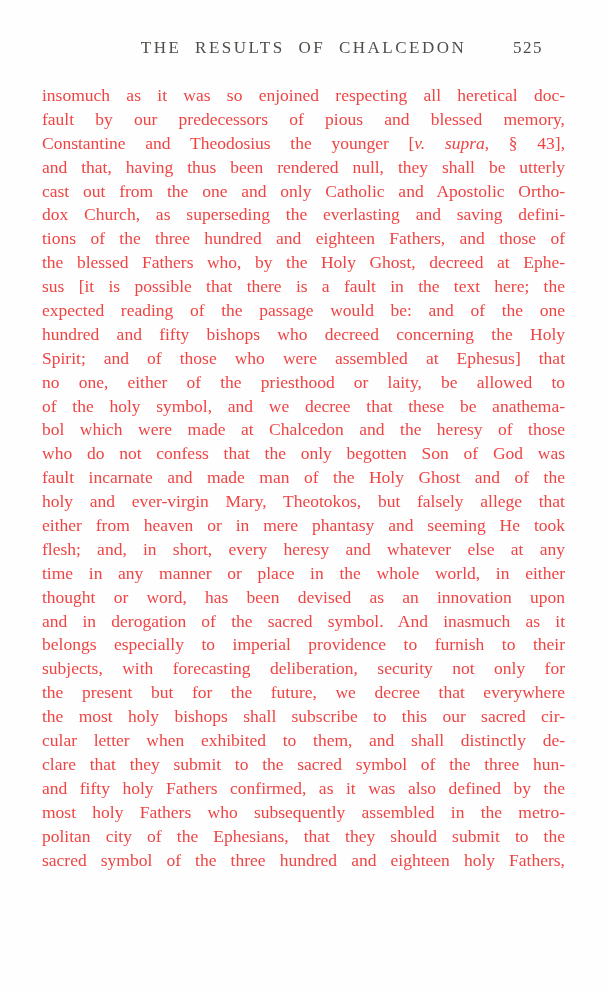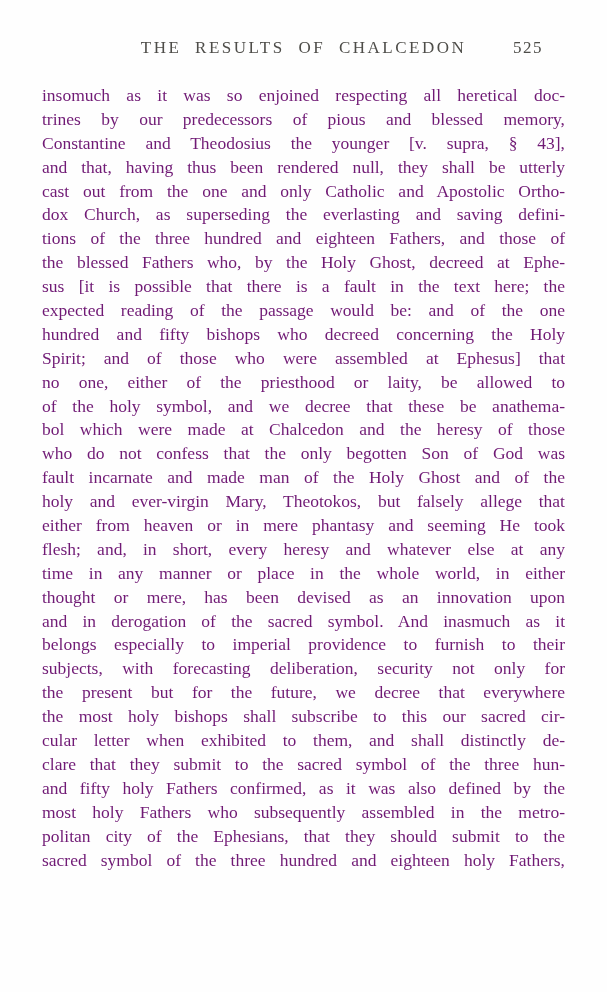--- a/index.html
+++ b/index.html
@@ -50,53 +50,54 @@
     color: #4a4a47;
   }
   .line {
     text-align: justify;
     text-align-last: justify;
     white-space: normal;
     height: 23.9px;
     overflow: visible;
   }
   .italic {
+    font-style: italic;
   }
 </style>
 </head>
 <body>
 
 <div class="page" style="background: rgb(254, 254, 254);">
   <div class="running-header">
     <div class="header-title">THE RESULTS OF CHALCEDON</div>
     <div class="page-number">525</div>
   </div>
-  <div class="body-text" style="color: #701a75;">
+  <div class="body-text" style="color: #ef4444;">
       <div class="line"><span>insomuch as it was so enjoined respecting all heretical doc-</span></div>
-      <div class="line"><span>trines by our predecessors of pious and blessed memory,</span></div>
+      <div class="line"><span>fault by our predecessors of pious and blessed memory,</span></div>
       <div class="line"><span>Constantine and Theodosius the younger [</span><span class="italic">v. supra</span><span>, § 43],</span></div>
       <div class="line"><span>and that, having thus been rendered null, they shall be utterly</span></div>
       <div class="line"><span>cast out from the one and only Catholic and Apostolic Ortho-</span></div>
       <div class="line"><span>dox Church, as superseding the everlasting and saving defini-</span></div>
       <div class="line"><span>tions of the three hundred and eighteen Fathers, and those of</span></div>
       <div class="line"><span>the blessed Fathers who, by the Holy Ghost, decreed at Ephe-</span></div>
       <div class="line"><span>sus [it is possible that there is a fault in the text here; the</span></div>
       <div class="line"><span>expected reading of the passage would be: and of the one</span></div>
       <div class="line"><span>hundred and fifty bishops who decreed concerning the Holy</span></div>
       <div class="line"><span>Spirit; and of those who were assembled at Ephesus] that</span></div>
       <div class="line"><span>no one, either of the priesthood or laity, be allowed to</span></div>
       <div class="line"><span>of the holy symbol, and we decree that these be anathema-</span></div>
       <div class="line"><span>bol which were made at Chalcedon and the heresy of those</span></div>
       <div class="line"><span>who do not confess that the only begotten Son of God was</span></div>
       <div class="line"><span>fault incarnate and made man of the Holy Ghost and of the</span></div>
       <div class="line"><span>holy and ever-virgin Mary, Theotokos, but falsely allege that</span></div>
       <div class="line"><span>either from heaven or in mere phantasy and seeming He took</span></div>
       <div class="line"><span>flesh; and, in short, every heresy and whatever else at any</span></div>
       <div class="line"><span>time in any manner or place in the whole world, in either</span></div>
-      <div class="line"><span>thought or mere, has been devised as an innovation upon</span></div>
+      <div class="line"><span>thought or word, has been devised as an innovation upon</span></div>
       <div class="line"><span>and in derogation of the sacred symbol.  And inasmuch as it</span></div>
       <div class="line"><span>belongs especially to imperial providence to furnish to their</span></div>
       <div class="line"><span>subjects, with forecasting deliberation, security not only for</span></div>
       <div class="line"><span>the present but for the future, we decree that everywhere</span></div>
       <div class="line"><span>the most holy bishops shall subscribe to this our sacred cir-</span></div>
       <div class="line"><span>cular letter when exhibited to them, and shall distinctly de-</span></div>
       <div class="line"><span>clare that they submit to the sacred symbol of the three hun-</span></div>
       <div class="line"><span>and fifty holy Fathers confirmed, as it was also defined by the</span></div>
       <div class="line"><span>most holy Fathers who subsequently assembled in the metro-</span></div>
       <div class="line"><span>politan city of the Ephesians, that they should submit to the</span></div>

